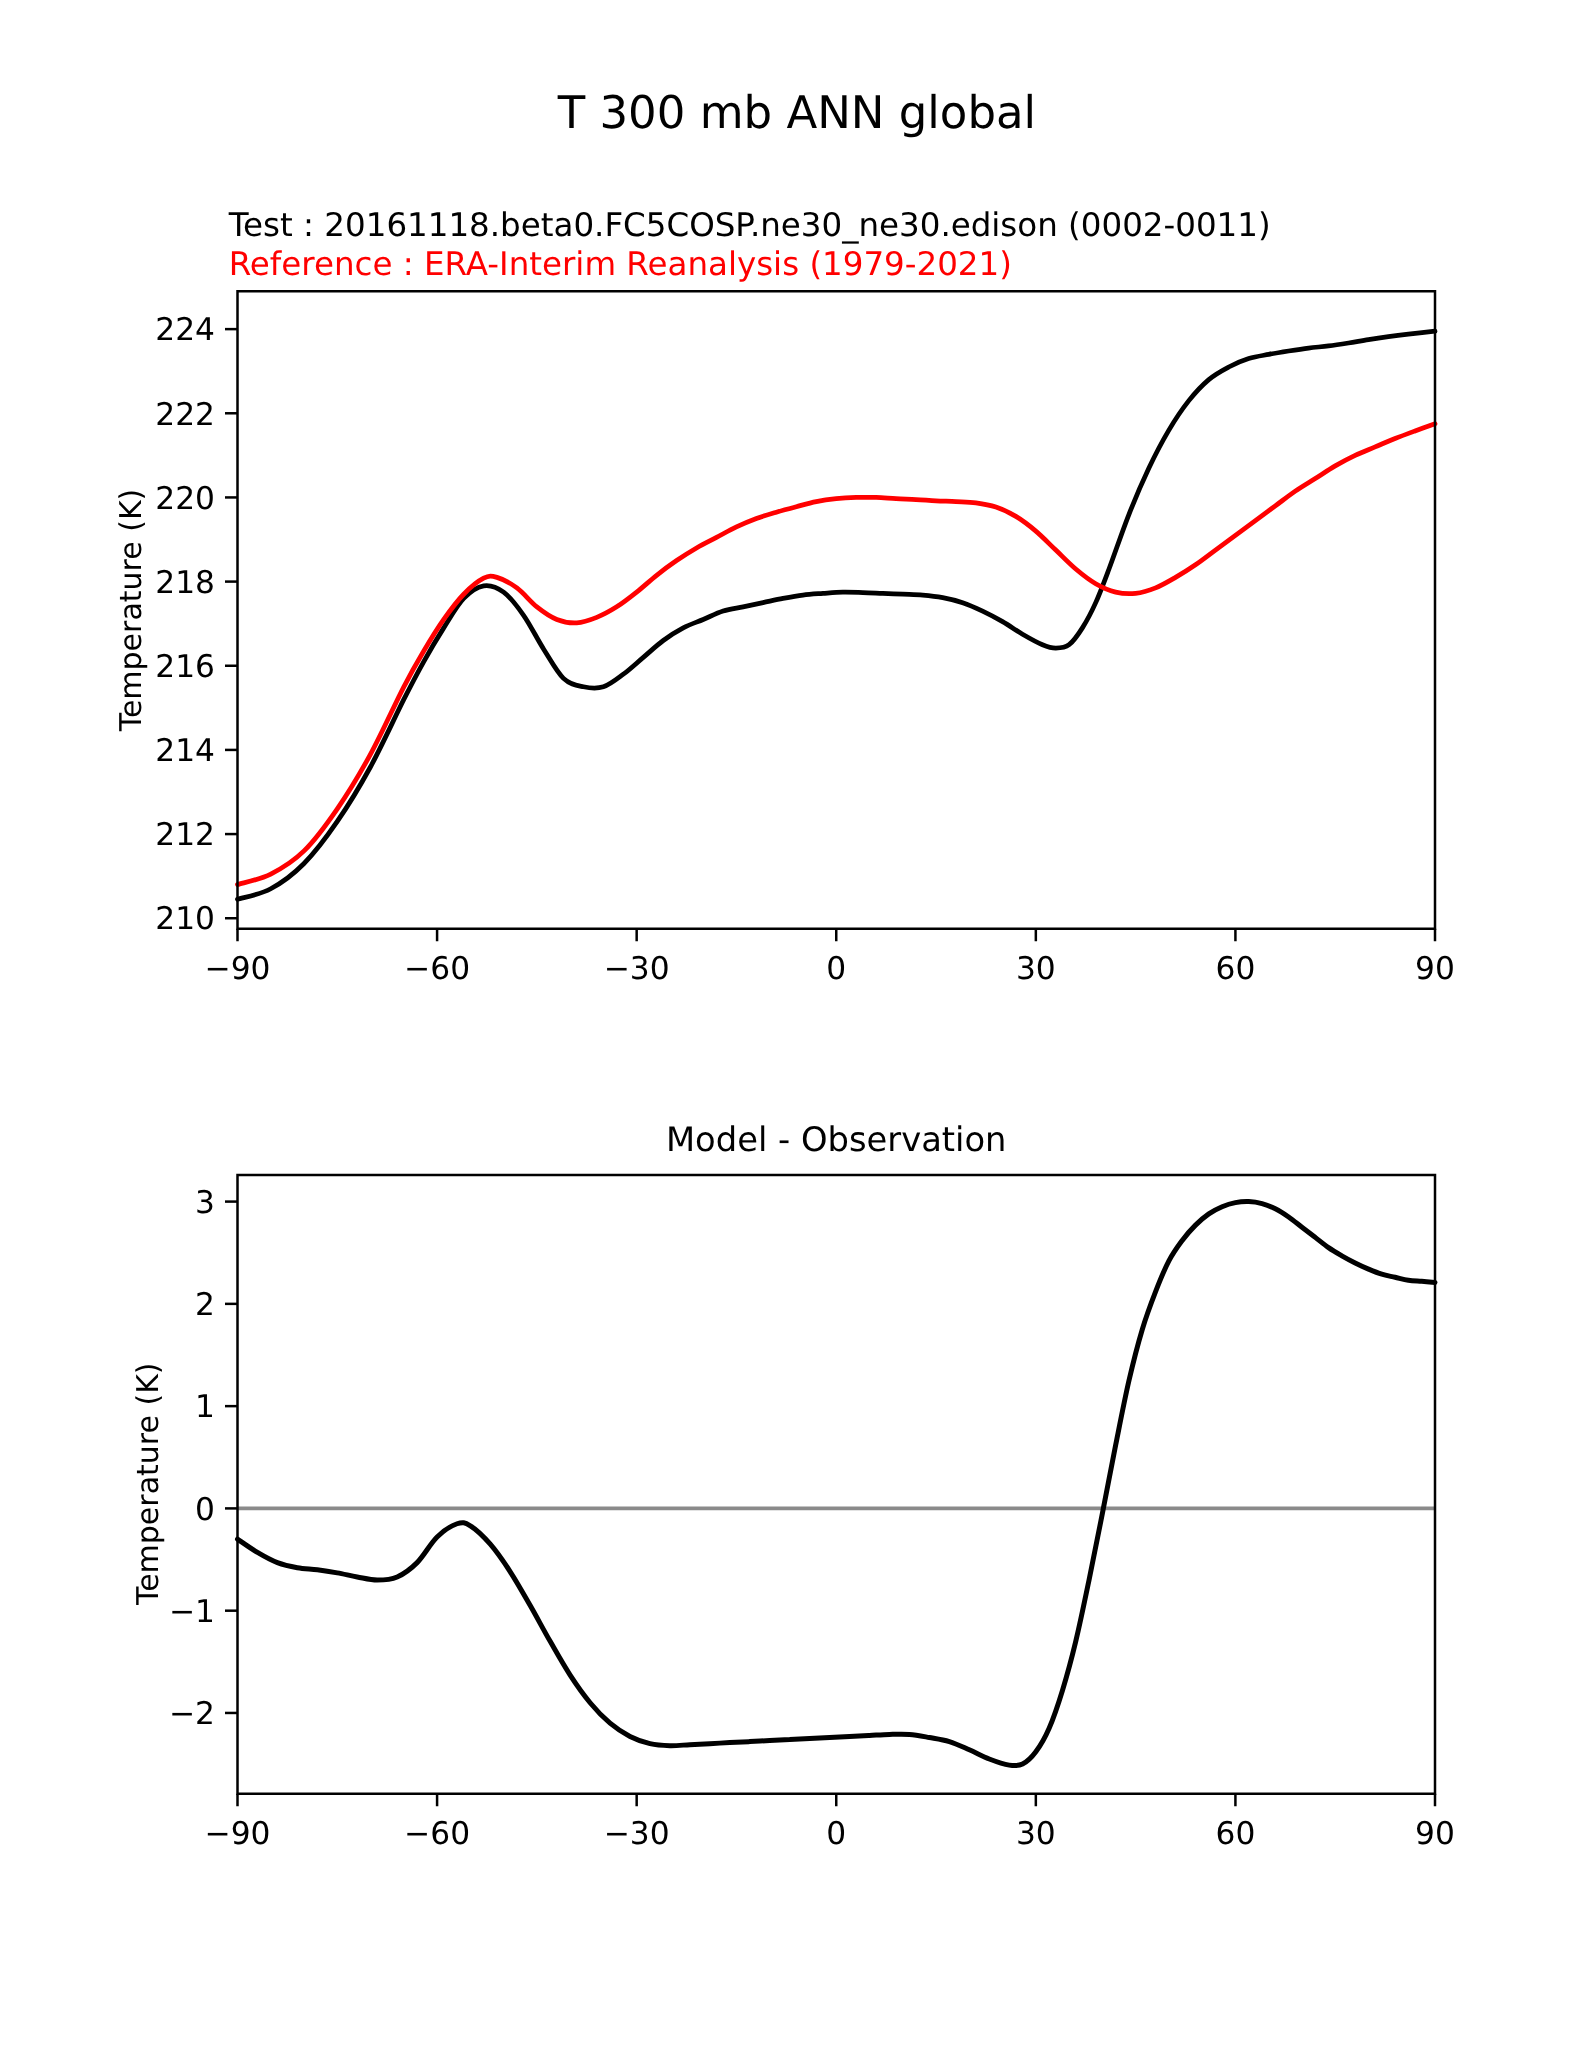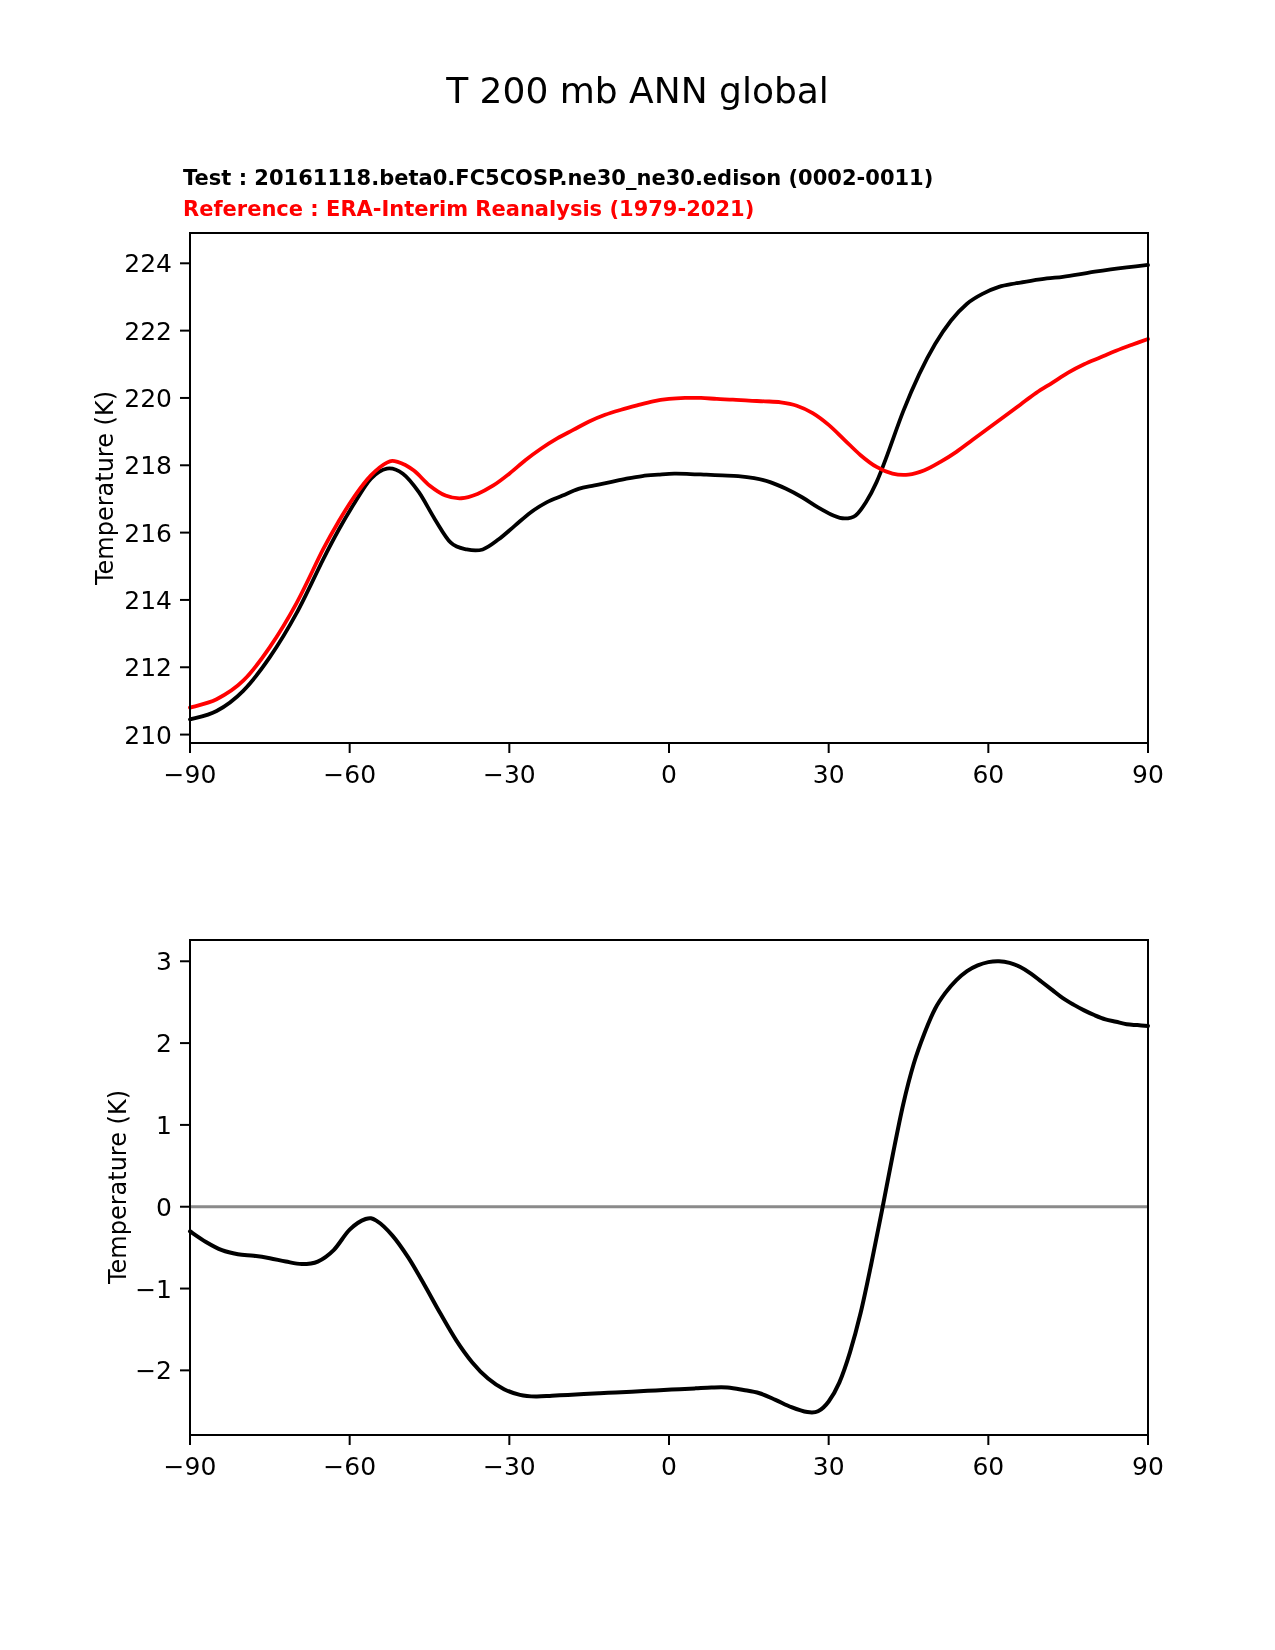--- a/index.html
+++ b/index.html
@@ -1,19 +1,19 @@
 <!DOCTYPE html>
 <html><head>
 <meta charset="utf-8">
 <style>
   html,body{margin:0;padding:0;background:#ffffff;}
   body{width:1275px;height:1650px;position:relative;font-family:"DejaVu Sans",sans-serif;color:#000;}
   .fig{position:absolute;left:0;top:0;width:1275px;height:1650px;background:#fff;}
   .fig-title{position:absolute;left:0;top:70px;width:1275px;text-align:center;font-size:36px;}
-  .legend-line{position:absolute;left:183px;font-size:21px;white-space:nowrap;font-weight:bold;}
+  .legend-line{position:absolute;left:183px;font-size:26px;white-space:nowrap;}
   .legend-test{top:166px;color:#000000;}
   .legend-ref{top:197px;color:#ff0000;}
   .ylab{position:absolute;font-size:24px;white-space:nowrap;transform:translate(-50%,-50%) rotate(-90deg);}
   .ylab-top{left:105px;top:488px;}
   .ylab-bot{left:118px;top:1187px;}
   .plot-title{position:absolute;left:190px;width:958px;text-align:center;top:897px;font-size:27px;}
   svg{position:absolute;left:0;top:0;}
   svg text{font-family:"DejaVu Sans",sans-serif;font-size:25px;fill:#000;}
 </style>
 </head>
@@ -77,18 +77,19 @@
       <text x="172" y="1215.7272727272727" text-anchor="end">0</text>
       <line x1="180" x2="190" y1="1124.909090909091" y2="1124.909090909091" stroke="#000" stroke-width="2"></line>
       <text x="172" y="1133.909090909091" text-anchor="end">1</text>
       <line x1="180" x2="190" y1="1043.090909090909" y2="1043.090909090909" stroke="#000" stroke-width="2"></line>
       <text x="172" y="1052.090909090909" text-anchor="end">2</text>
       <line x1="180" x2="190" y1="961.2727272727273" y2="961.2727272727273" stroke="#000" stroke-width="2"></line>
       <text x="172" y="970.2727272727273" text-anchor="end">3</text>
       <path d="M190.00 1231.27C192.66 1233.05 200.64 1238.77 205.97 1241.91C211.29 1245.05 216.61 1248.05 221.93 1250.09C227.26 1252.14 232.58 1253.23 237.90 1254.18C243.22 1255.14 248.54 1255.14 253.87 1255.82C259.19 1256.50 264.51 1257.32 269.83 1258.27C275.16 1259.23 280.48 1260.59 285.80 1261.55C291.12 1262.50 296.44 1264.00 301.77 1264.00C307.09 1264.00 312.41 1263.86 317.73 1261.55C323.06 1259.23 328.38 1255.41 333.70 1250.09C339.02 1244.77 344.34 1234.82 349.67 1229.64C354.99 1224.45 361.20 1220.50 365.63 1219.00C370.07 1217.50 371.84 1217.91 376.28 1220.64C380.71 1223.36 386.92 1229.23 392.24 1235.36C397.57 1241.50 402.89 1249.27 408.21 1257.45C413.53 1265.64 418.86 1275.18 424.18 1284.45C429.50 1293.73 434.82 1303.82 440.14 1313.09C445.47 1322.36 450.79 1331.91 456.11 1340.09C461.43 1348.27 466.76 1355.77 472.08 1362.18C477.40 1368.59 482.72 1374.05 488.04 1378.55C493.37 1383.05 498.69 1386.45 504.01 1389.18C509.33 1391.91 514.66 1393.68 519.98 1394.91C525.30 1396.14 530.62 1396.41 535.94 1396.55C541.27 1396.68 546.59 1396.00 551.91 1395.73C557.23 1395.45 562.56 1395.18 567.88 1394.91C573.20 1394.64 578.52 1394.36 583.84 1394.09C589.17 1393.82 594.49 1393.55 599.81 1393.27C605.13 1393.00 610.46 1392.73 615.78 1392.45C621.10 1392.18 626.42 1391.91 631.74 1391.64C637.07 1391.36 642.39 1391.09 647.71 1390.82C653.03 1390.55 658.36 1390.27 663.68 1390.00C669.00 1389.73 674.32 1389.45 679.64 1389.18C684.97 1388.91 690.29 1388.64 695.61 1388.36C700.93 1388.09 706.26 1387.68 711.58 1387.55C716.90 1387.41 722.22 1387.14 727.54 1387.55C732.87 1387.95 738.19 1389.05 743.51 1390.00C748.83 1390.95 754.16 1391.64 759.48 1393.27C764.80 1394.91 770.12 1397.50 775.44 1399.82C780.77 1402.14 786.09 1405.14 791.41 1407.18C796.73 1409.23 802.94 1411.41 807.38 1412.09C811.81 1412.77 814.47 1413.05 818.02 1411.27C821.57 1409.50 825.12 1406.23 828.67 1401.45C832.21 1396.68 835.76 1390.82 839.31 1382.64C842.86 1374.45 846.41 1363.95 849.96 1352.36C853.50 1340.77 857.05 1327.82 860.60 1313.09C864.15 1298.36 867.70 1281.05 871.24 1264.00C874.79 1246.95 878.34 1228.82 881.89 1210.82C885.44 1192.82 888.99 1173.73 892.53 1156.00C896.08 1138.27 899.63 1119.86 903.18 1104.45C906.73 1089.05 910.27 1075.41 913.82 1063.55C917.37 1051.68 920.92 1042.41 924.47 1033.27C928.01 1024.14 931.56 1015.55 935.11 1008.73C938.66 1001.91 942.21 997.14 945.76 992.36C949.30 987.59 952.85 983.64 956.40 980.09C959.95 976.55 963.50 973.55 967.04 971.09C970.59 968.64 974.14 966.86 977.69 965.36C981.24 963.86 984.79 962.77 988.33 962.09C991.88 961.41 995.43 961.14 998.98 961.27C1002.53 961.41 1006.07 961.95 1009.62 962.91C1013.17 963.86 1016.72 965.23 1020.27 967.00C1023.81 968.77 1027.36 971.09 1030.91 973.55C1034.46 976.00 1038.01 979.00 1041.56 981.73C1045.10 984.45 1048.65 987.18 1052.20 989.91C1055.75 992.64 1059.30 995.64 1062.84 998.09C1066.39 1000.55 1069.94 1002.59 1073.49 1004.64C1077.04 1006.68 1080.59 1008.59 1084.13 1010.36C1087.68 1012.14 1091.23 1013.77 1094.78 1015.27C1098.33 1016.77 1101.87 1018.27 1105.42 1019.36C1108.97 1020.45 1112.52 1021.00 1116.07 1021.82C1119.61 1022.64 1123.16 1023.73 1126.71 1024.27C1130.26 1024.82 1133.81 1024.82 1137.36 1025.09C1140.90 1025.36 1146.23 1025.77 1148.00 1025.91" fill="none" stroke="#000000" stroke-width="4" stroke-linecap="round" stroke-linejoin="round"></path>
       <rect x="190" y="940" width="958" height="495" fill="none" stroke="#000000" stroke-width="2"></rect>
     </svg>
-  <div class="fig-title">T 200 mb ANN global</div>
+  <div class="fig-title">T 300 mb ANN global</div>
   <div class="legend-line legend-test">Test : 20161118.beta0.FC5COSP.ne30_ne30.edison (0002-0011)</div>
   <div class="legend-line legend-ref">Reference : ERA-Interim Reanalysis (1979-2021)</div>
   <div class="ylab ylab-top">Temperature (K)</div>
+  <div class="plot-title">Model - Observation</div>
   <div class="ylab ylab-bot">Temperature (K)</div>
 </div>
 
 </body></html>

